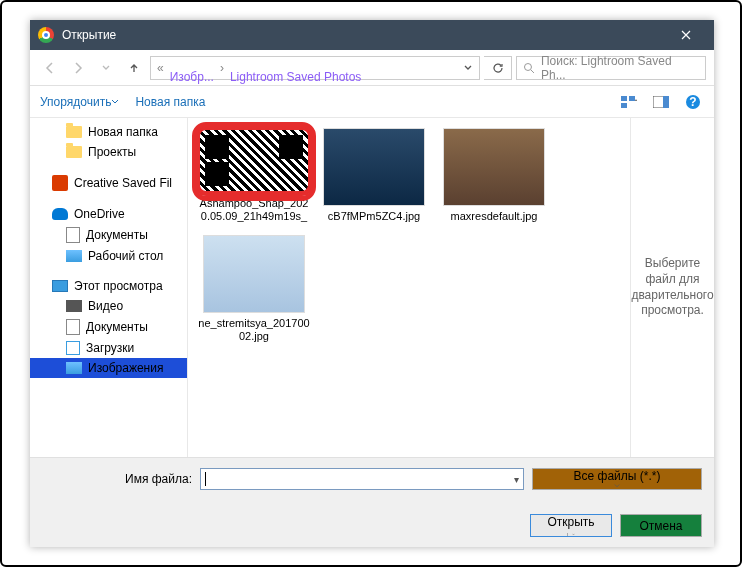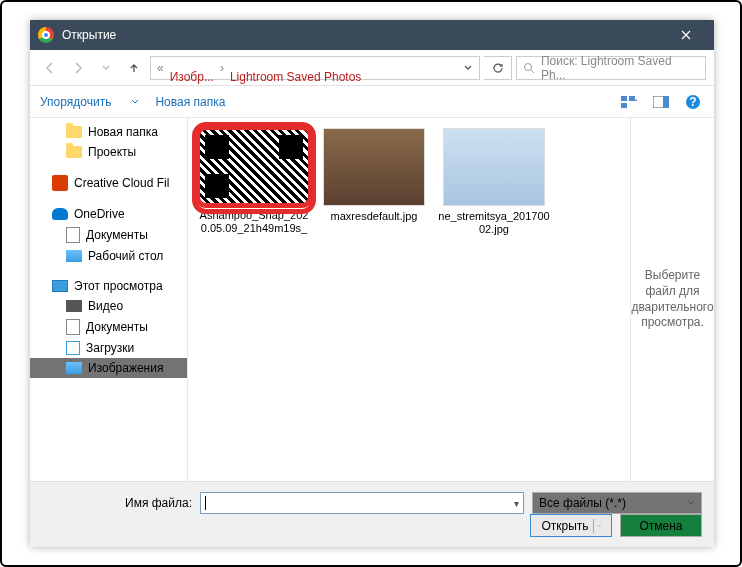--- a/index.html
+++ b/index.html
@@ -8,34 +8,34 @@
 .dialog { position: absolute; left: 30px; top: 20px; width: 684px; height: 527px; background: #fff; box-shadow: 0 0 8px rgba(0,0,0,.3); display: flex; flex-direction: column; }
 .titlebar { background: #3b4a5a; color: #fff; height: 30px; display: flex; align-items: center; padding: 0 8px; }
 .chrome-icon { width: 16px; height: 16px; border-radius: 50%; background: conic-gradient(#ea4335 0 120deg,#34a853 120deg 240deg,#fbbc05 240deg 360deg); position: relative; margin-right: 8px; }
 .chrome-icon::after { content: ""; position: absolute; inset: 4px; background: #4285f4; border: 2px solid #fff; border-radius: 50%; }
 .title-text { flex: 1; font-size: 12px; }
 .close-btn { width: 40px; height: 30px; display: flex; align-items: center; justify-content: center; color: #fff; cursor: pointer; }
 .navrow { height: 36px; display: flex; align-items: center; padding: 4px 8px; gap: 4px; border-bottom: 1px solid #e0e0e0; }
 .nav-btn { width: 24px; height: 24px; display: flex; align-items: center; justify-content: center; color: #888; border-radius: 3px; }
 .nav-btn.active { color: #333; }
 .addrbox { flex: 1; display: flex; align-items: center; border: 1px solid #ccc; height: 24px; padding: 0 6px; gap: 6px; }
-.crumb { color: #b91c1c; white-space: nowrap; margin-top: 19px; }
+.crumb { color: #8b5cf6; white-space: nowrap; margin-top: 19px; }
 .crumb-sep { color: #888; }
 .addr-dd { margin-left: auto; color: #555; }
 .refresh { width: 28px; height: 24px; border: 1px solid #ccc; border-left: none; display: flex; align-items: center; justify-content: center; }
 .search { border: 1px solid #ccc; height: 24px; width: 190px; display: flex; align-items: center; padding: 0 6px; color: #888; gap: 6px; }
 .toolbar { height: 32px; display: flex; align-items: center; padding: 0 10px; gap: 16px; border-bottom: 1px solid #e8e8e8; }
-.tool-link { color: #1a6fb8; display: flex; align-items: center; gap: 20px; }
+.tool-link { color: #1a6fb8; display: flex; align-items: center; gap: 0; }
 .tool-right { margin-left: auto; display: flex; align-items: center; gap: 10px; color: #555; }
 .tool-ico { width: 22px; height: 18px; display: flex; align-items: center; justify-content: center; border: 1px solid transparent; }
 .body { flex: 1; display: flex; overflow: hidden; }
 .tree { width: 158px; border-right: 1px solid #e8e8e8; padding: 4px 0; overflow-y: auto; }
 .tree-item { display: flex; align-items: center; gap: 6px; padding: 3px 6px 3px 22px; white-space: nowrap; overflow: hidden; }
 .tree-item.indent { padding-left: 36px; }
-.tree-item.sel { background: #737373; }
+.tree-item.sel { background: #1d4ed8; }
 .folder-ico { width: 16px; height: 12px; background: #ffd76a; border-radius: 1px; position: relative; }
 .folder-ico::before { content: ""; position: absolute; top: -3px; left: 0; width: 7px; height: 3px; background: #ffd76a; border-radius: 1px 1px 0 0; }
 .cc-ico { width: 16px; height: 16px; background: #da3b01; border-radius: 2px; }
 .od-ico { width: 16px; height: 12px; background: #0078d4; border-radius: 6px 6px 3px 3px; }
 .pc-ico { width: 16px; height: 12px; background: #3a9de0; border: 1px solid #2678b8; }
 .vid-ico { width: 16px; height: 12px; background: #555; position: relative; }
 .doc-ico { width: 14px; height: 16px; background: #fff; border: 1px solid #888; }
 .dl-ico { width: 14px; height: 14px; border: 1px solid #3a9de0; position: relative; }
 .img-ico { width: 16px; height: 12px; background: linear-gradient(#6ec1ff,#3a9de0); }
 .content { flex: 1; display: flex; }
@@ -51,30 +51,30 @@
   repeating-linear-gradient(45deg,#000 0 3px,#fff 3px 6px);
   background-size: 24px 24px,24px 24px,24px 24px,100% 100%;
   background-position: 6px 6px, calc(100% - 6px) 6px, 6px calc(100% - 6px), 0 0;
   background-repeat: no-repeat,no-repeat,no-repeat,repeat; }
 .th-blue { background: linear-gradient(#2a4a6a,#0c2844); }
 .th-girl { background: linear-gradient(#8a6a4a,#5a4030); }
 .th-man { background: linear-gradient(#cde0f0,#a8c4e0); }
 .th-pink { background: linear-gradient(#f8d8e8,#f0b8d0); }
 .th-city { background: linear-gradient(#4a2a6a 60%,#f0a020 60%); }
 .preview { width: 84px; border-left: 1px solid #e8e8e8; display: flex; align-items: center; justify-content: center; padding: 8px; color: #666; text-align: center; font-size: 11px; line-height: 1.3; }
-.footer { border-top: 1px solid #e0e0e0; background: #f0f0f0; padding: 10px 12px; display: flex; flex-direction: column; gap: 0; }
+.footer { border-top: 1px solid #e0e0e0; background: #f0f0f0; padding: 10px 12px; display: flex; flex-direction: column; gap: 24px; }
 .frow { display: flex; align-items: center; gap: 8px; }
 .flabel { width: 150px; text-align: right; }
 .finput { flex: 1; height: 22px; border: 1px solid #7a9ac0; background: #fff; display: flex; align-items: center; padding: 0 4px; position: relative; }
 .finput::after { content: "▾"; position: absolute; right: 4px; color: #555; font-size: 10px; }
 .cursor { width: 1px; height: 14px; background: #000; }
-.filter { width: 170px; height: 22px; border: 1px solid #aaa; background: #737373; display: flex; align-items: center; padding: 0 6px; justify-content: space-between; }
+.filter { width: 170px; height: 22px; border: 1px solid #aaa; background: #a16207; display: flex; align-items: center; padding: 0 6px; justify-content: space-between; flex-direction: column; }
 .btns { display: flex; justify-content: flex-end; gap: 8px; }
 .btn { width: 82px; height: 23px; border: 1px solid #aaa; background: #15803d; display: flex; align-items: center; justify-content: center; gap: 4px; }
-.btn.primary { border-color: #3a8adb; background: #e9e9e9; }
+.btn.primary { border-color: #3a8adb; background: #e9e9e9; flex-direction: column; }
 svg { display: block; }
 </style>
 </head>
 <body>
 
 <div class="outer"></div>
 <div class="dialog">
 
   <div class="titlebar">
     <div class="chrome-icon"></div>
@@ -172,21 +172,21 @@
           <div class="folder-ico"></div>
           <span>Новая папка</span>
         </div>
         <div class="tree-item indent">
           <div class="folder-ico"></div>
           <span>Проекты</span>
         </div>
         <div style="height: 10px;"></div>
         <div class="tree-item">
           <div class="cc-ico"></div>
-          <span>Creative Cloud Fil</span>
+          <span>Creative Saved Fil</span>
         </div>
         <div style="height: 10px;"></div>
         <div class="tree-item">
           <div class="od-ico"></div>
           <span>OneDrive</span>
         </div>
         <div class="tree-item indent">
           <div class="doc-ico"></div>
           <span>Документы</span>
         </div>
@@ -218,20 +218,24 @@
       </div>
     <div class="content">
       <div class="files" id="files">
           <div class="file highlighted">
             <div class="thumb qr">
               <div class="qr"></div>
             </div>
             <div class="fname">Ashampoo_Snap_2020.05.09_21h49m19s_023_.png</div>
           </div>
           <div class="file">
+            <div class="thumb th-blue"></div>
+            <div class="fname">cB7fMPm5ZC4.jpg</div>
+          </div>
+          <div class="file">
             <div class="thumb th-girl"></div>
             <div class="fname">maxresdefault.jpg</div>
           </div>
           <div class="file">
             <div class="thumb th-man"></div>
             <div class="fname">ne_stremitsya_20170002.jpg</div>
           </div>
         </div>
       <div class="preview">
         <span>Выберите файл для дварительного просмотра.</span>

